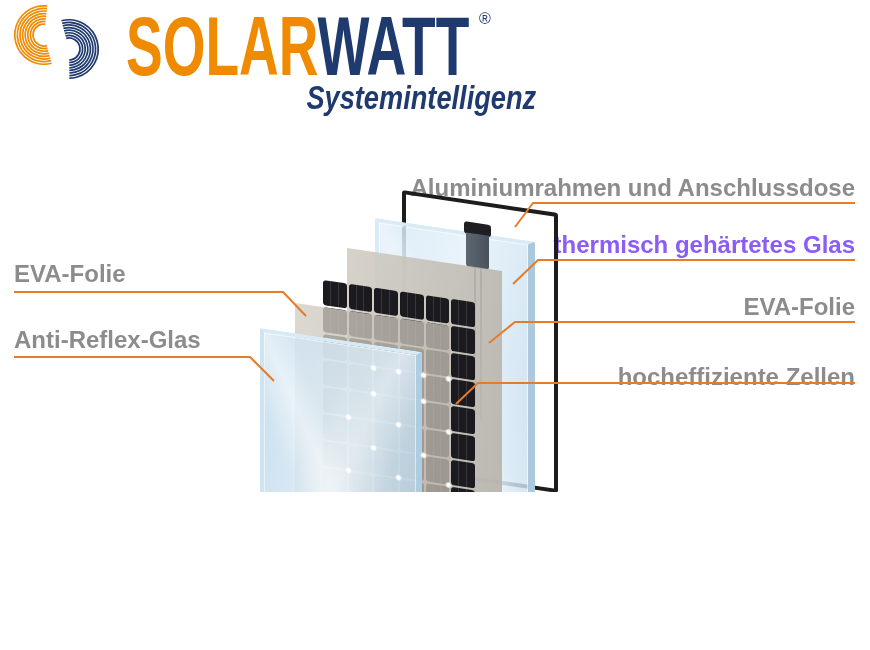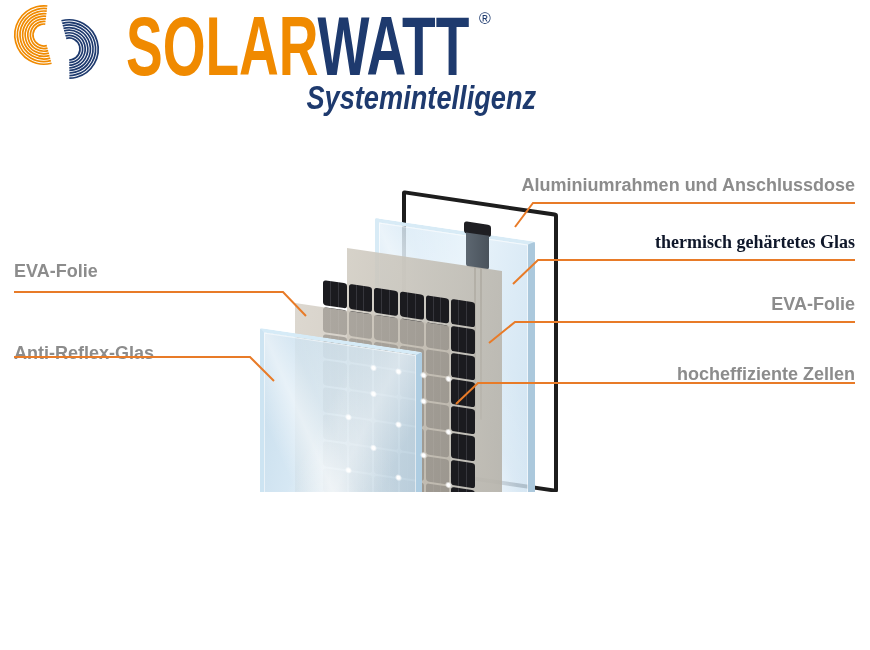--- a/index.html
+++ b/index.html
@@ -9,21 +9,21 @@
   
   #logo-mark{position:absolute;left:10px;top:4px;width:93px;height:82px;}
   #wordmark{position:absolute;left:126px;top:2px;font-size:84px;font-weight:bold;line-height:1.05;
             letter-spacing:0;transform:scaleX(.655);transform-origin:0 0;white-space:nowrap;}
   #registered{position:absolute;left:479px;top:10px;font-size:16px;color:#1E3A6E;}
   #tagline{position:absolute;left:260px;top:78px;width:232px;text-align:right;font-size:34px;
            font-style:italic;font-weight:bold;color:#1E3A6E;transform:scaleX(.8);transform-origin:100% 0;
            white-space:nowrap;}
 
   
-  .lbl{position:absolute;font-size:18px;font-weight:bold;color:#8C8C8C;white-space:nowrap;line-height:1;}
+  .lbl{position:absolute;font-size:24px;font-weight:bold;color:#8C8C8C;white-space:nowrap;line-height:1;}
   .lbl-r{right:15px;text-align:right;}
   .lbl-l{left:14px;}
   #lines{position:absolute;left:0;top:0;z-index:10;pointer-events:none;}
 
   
   .layer{position:absolute;transform:skewY(8.4deg);transform-origin:0 0;box-sizing:border-box;}
   #frame{left:402px;top:190px;width:156px;height:280px;border:4px solid #1d1d1d;border-radius:3px;z-index:1;}
   #backglass{left:375px;top:218px;width:160px;height:278px;z-index:2;
              border:4px solid #d8ebf6;border-right:7px solid #abc8dc;border-bottom:6px solid #9fc2d8;
              background:linear-gradient(100deg,rgba(203,226,242,.8),rgba(228,241,250,.8) 45%,rgba(196,220,238,.8));
@@ -197,19 +197,19 @@
     <svg id="lines" width="870" height="650">
       <polyline class="leader" points="855,203 533,203 515,227" fill="none" stroke="#E87B28" stroke-width="2"></polyline>
       <polyline class="leader" points="855,260 538,260 513,284" fill="none" stroke="#E87B28" stroke-width="2"></polyline>
       <polyline class="leader" points="855,322 515,322 489,343" fill="none" stroke="#E87B28" stroke-width="2"></polyline>
       <polyline class="leader" points="855,383 478,383 456,404" fill="none" stroke="#E87B28" stroke-width="2"></polyline>
       <polyline class="leader" points="14,292 283,292 306,316" fill="none" stroke="#E87B28" stroke-width="2"></polyline>
       <polyline class="leader" points="14,357 250,357 274,381" fill="none" stroke="#E87B28" stroke-width="2"></polyline>
     </svg>
 
     <div class="lbl lbl-r" style="top: 176px; color: rgb(140, 140, 140);">Aluminiumrahmen und Anschlussdose</div>
-    <div class="lbl lbl-r" style="top: 233px; color: #0f172a; font-family: Liberation Serif, serif;">thermisch gehärtetes Glas</div>
+    <div class="lbl lbl-r" style="top: 233px; color: #8b5cf6;">thermisch gehärtetes Glas</div>
     <div class="lbl lbl-r" style="top: 295px; color: rgb(140, 140, 140);">EVA-Folie</div>
     <div class="lbl lbl-r" style="top: 365px; color: rgb(140, 140, 140);">hocheffiziente Zellen</div>
     <div class="lbl lbl-l" style="top: 262px; color: rgb(140, 140, 140);">EVA-Folie</div>
-    <div class="lbl lbl-l" style="top: 328px; color: rgb(140, 140, 140); margin-top: 16px;">Anti-Reflex-Glas</div>
+    <div class="lbl lbl-l" style="top: 328px; color: rgb(140, 140, 140);">Anti-Reflex-Glas</div>
   </div>
 </div>
 
 </body></html>

